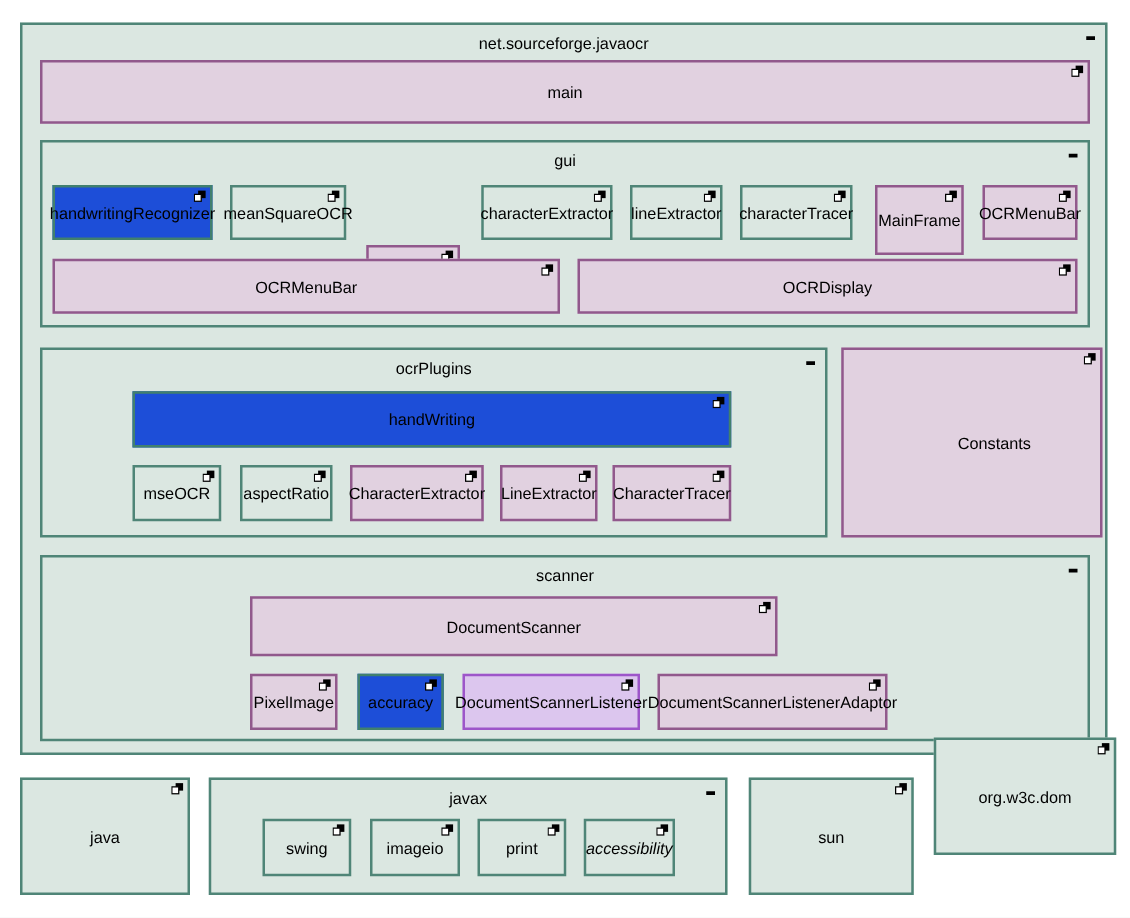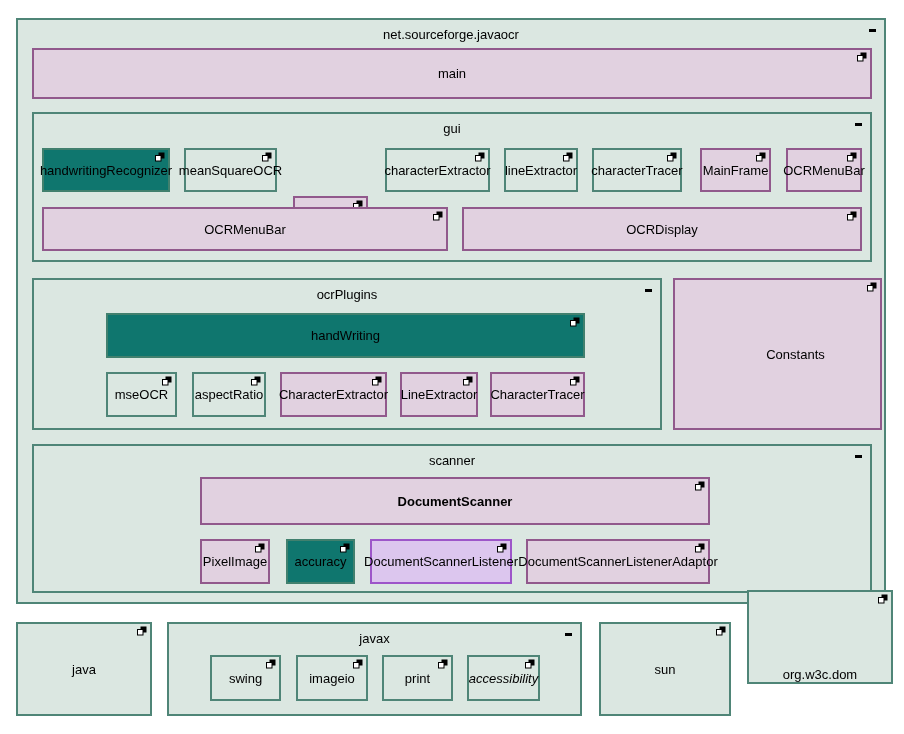--- a/index.html
+++ b/index.html
@@ -2,21 +2,21 @@
 <html><head>
 <meta charset="utf-8">
 <style>
   html,body{margin:0;padding:0;background:#ffffff;}
   .canvas{position:relative;width:904px;height:734px;background:#ffffff;
           font-family:"Liberation Sans", sans-serif;color:#000;font-size:13px;}
   .box{position:absolute;box-sizing:border-box;}
   .cont{background:#dbe7e1;border:2px solid #4f8577;}
   .leaf{display:flex;align-items:center;justify-content:center;border:2px solid;white-space:nowrap;}
   .light{background:#dbe7e1;border-color:#4f8577;}
-  .dark{background:#0f766e;border-color:#41806e;}
+  .dark{background:#1d4ed8;border-color:#41806e;}
   .pink{background:#e1d1e0;border-color:#91598c;}
   .purple{background:#dcc6ee;border-color:#9d56c9;}
   .ctitle{position:absolute;left:0;right:0;top:7px;text-align:center;}
   .minus{position:absolute;top:9px;right:8px;width:7px;height:3px;background:#000;}
   .xicon{position:absolute;top:2px;right:3px;width:10px;height:10px;line-height:0;}
   .lbl{pointer-events:none;}
 </style>
 </head>
 <body>
 
@@ -73,21 +73,21 @@
             </svg></span>
         <span class="lbl">lineExtractor</span>
       </div>
       <div class="box leaf light" style="left:558px;top:34px;width:90px;height:44px;">
         <span class="xicon"><svg viewBox="0 0 10 10" width="10" height="10">
               <rect x="3.5" y="0.5" width="6" height="6" fill="#000"></rect>
               <rect x="0.5" y="3.5" width="5.5" height="5.5" fill="#fff" stroke="#000" stroke-width="1"></rect>
             </svg></span>
         <span class="lbl">characterTracer</span>
       </div>
-      <div class="box leaf pink" style="left:666px;top:34px;width:71px;height:44px;text-align:center;">
+      <div class="box leaf pink" style="left:666px;top:34px;width:71px;height:56px;text-align:center;">
         <span class="xicon"><svg viewBox="0 0 10 10" width="10" height="10">
               <rect x="3.5" y="0.5" width="6" height="6" fill="#000"></rect>
               <rect x="0.5" y="3.5" width="5.5" height="5.5" fill="#fff" stroke="#000" stroke-width="1"></rect>
             </svg></span>
         <span class="lbl">MainFrame</span>
       </div>
       <div class="box leaf pink" style="left:752px;top:34px;width:76px;height:44px;">
         <span class="xicon"><svg viewBox="0 0 10 10" width="10" height="10">
               <rect x="3.5" y="0.5" width="6" height="6" fill="#000"></rect>
               <rect x="0.5" y="3.5" width="5.5" height="5.5" fill="#fff" stroke="#000" stroke-width="1"></rect>
@@ -165,21 +165,21 @@
             <rect x="3.5" y="0.5" width="6" height="6" fill="#000"></rect>
             <rect x="0.5" y="3.5" width="5.5" height="5.5" fill="#fff" stroke="#000" stroke-width="1"></rect>
           </svg></span>
       <span class="lbl">Constants</span>
     </div>
 
     <div class="box cont" style="left:14px;top:424px;width:840px;height:149px;">
       <div class="ctitle">scanner</div>
       <span class="minus"></span>
 
-      <div class="box leaf pink" style="left:166px;top:31px;width:510px;height:48px;font-weight:bold;">
+      <div class="box leaf pink" style="left:166px;top:31px;width:422px;height:48px;">
         <span class="xicon"><svg viewBox="0 0 10 10" width="10" height="10">
               <rect x="3.5" y="0.5" width="6" height="6" fill="#000"></rect>
               <rect x="0.5" y="3.5" width="5.5" height="5.5" fill="#fff" stroke="#000" stroke-width="1"></rect>
             </svg></span>
         <span class="lbl">DocumentScanner</span>
       </div>
 
       <div class="box leaf pink" style="left:166px;top:93px;width:70px;height:45px;">
         <span class="xicon"><svg viewBox="0 0 10 10" width="10" height="10">
               <rect x="3.5" y="0.5" width="6" height="6" fill="#000"></rect>
@@ -254,21 +254,21 @@
   </div>
 
   <div class="box leaf light" style="left:599px;top:622px;width:132px;height:94px;">
     <span class="xicon"><svg viewBox="0 0 10 10" width="10" height="10">
           <rect x="3.5" y="0.5" width="6" height="6" fill="#000"></rect>
           <rect x="0.5" y="3.5" width="5.5" height="5.5" fill="#fff" stroke="#000" stroke-width="1"></rect>
         </svg></span>
     <span class="lbl">sun</span>
   </div>
 
-  <div class="box leaf light" style="left:747px;top:590px;width:146px;height:94px;align-items:flex-end;">
+  <div class="box leaf light" style="left:747px;top:590px;width:146px;height:94px;">
     <span class="xicon"><svg viewBox="0 0 10 10" width="10" height="10">
           <rect x="3.5" y="0.5" width="6" height="6" fill="#000"></rect>
           <rect x="0.5" y="3.5" width="5.5" height="5.5" fill="#fff" stroke="#000" stroke-width="1"></rect>
         </svg></span>
     <span class="lbl">org.w3c.dom</span>
   </div>
 
 </div>
 
 </body></html>

